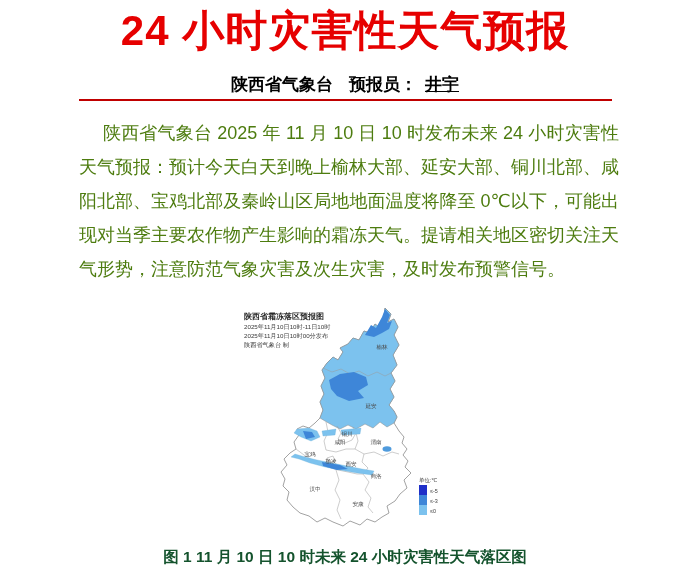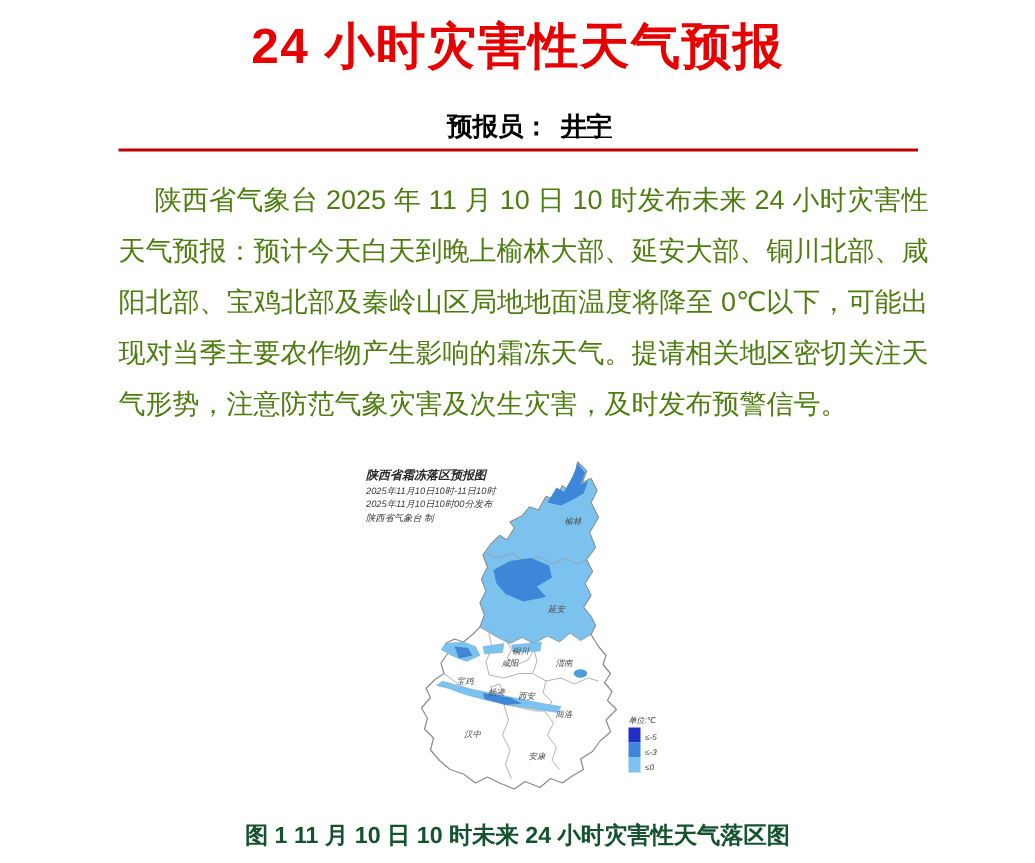--- a/index.html
+++ b/index.html
@@ -3,36 +3,36 @@
 <meta charset="utf-8">
 <style>
   html,body{margin:0;padding:0;}
   body{
     width:690px;height:575px;background:#ffffff;overflow:hidden;
     font-family:"Liberation Sans","DejaVu Sans",sans-serif;
     color:#111;
   }
   .doc-title{
     padding-top:10px;text-align:center;
-    font-size:33px;font-weight:bold;color:#e60000;
+    font-size:42px;font-weight:bold;color:#e60000;
     letter-spacing:1px;line-height:42px;
   }
   .meta-line{
     margin-top:22px;display:flex;justify-content:center;align-items:baseline;
     font-size:17px;font-weight:bold;color:#000;line-height:22px;white-space:nowrap;
   }
   .meta-line .seg{display:inline-block;}
   .gap-lg{margin-left:16px;font-family:Liberation Serif, serif;} .gap-md{margin-left:14px;} .gap-sm{margin-left:8px;text-decoration:underline;}
   .red-rule{width:533px;height:2px;background:#c00000;margin:3px auto 0 auto;}
   .body-text{
     width:540px;margin:15px auto 0 auto;margin-left:79px;
     font-size:18px;line-height:34px;text-align:justify;
     text-indent:24px;color:#4d7c0f;font-weight:500;
   }
-  .map-wrap{width:230px;margin:16px 0 0 237px;font-style:italic;}
+  .map-wrap{width:230px;margin:16px 0 0 237px;}
   .caption{
     margin-top:7px;text-align:center;
     font-size:15.5px;font-weight:600;color:#14532d;line-height:20px;
   }
   
   .fill-light{fill:#7cc2ee;}
   .fill-medium{fill:#3e86d8;}
   .fill-mid2{fill:#4f9bdd;}
   .province{fill:#ffffff;stroke:#8a8a8a;stroke-width:0.8;stroke-linejoin:round;}
   .region-edge{stroke:#8a8a8a;stroke-width:0.5;stroke-linejoin:round;}
@@ -42,20 +42,21 @@
   .map-title{font-size:8px;font-weight:bold;fill:#2a2a2a;}
   .map-sub{font-size:6.2px;fill:#3a3a3a;}
   .legend-label{font-size:5.4px;fill:#3a3a3a;}
 </style>
 </head>
 <body>
 
 <div class="doc-title">24 小时灾害性天气预报</div>
 
 <div class="meta-line">
+  <span class="seg">陕西省气象台</span>
   <span class="seg gap-lg">预报员：</span>
   <span class="seg gap-sm">井宇</span>
 </div>
 <div class="red-rule"></div>
 
 <div class="body-text">陕西省气象台 2025 年 11 月 10 日 10 时发布未来 24 小时灾害性天气预报：预计今天白天到晚上榆林大部、延安大部、铜川北部、咸阳北部、宝鸡北部及秦岭山区局地地面温度将降至 0℃以下，可能出现对当季主要农作物产生影响的霜冻天气。提请相关地区密切关注天气形势，注意防范气象灾害及次生灾害，及时发布预警信号。</div>
 
 <div class="map-wrap">
   <svg viewBox="0 0 230 234" width="230" height="234">
 

